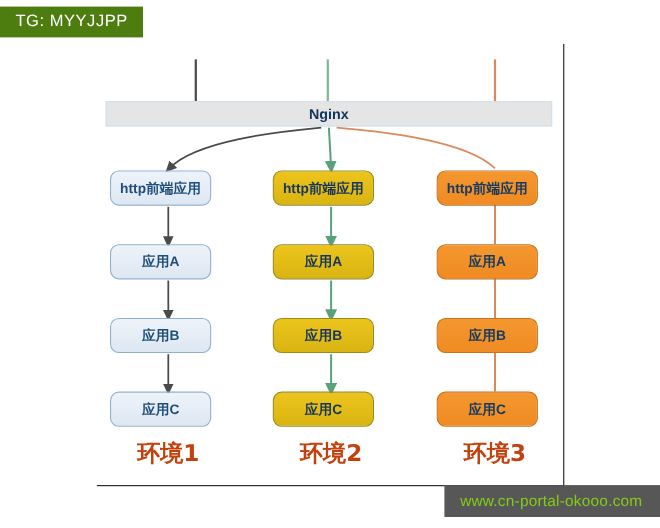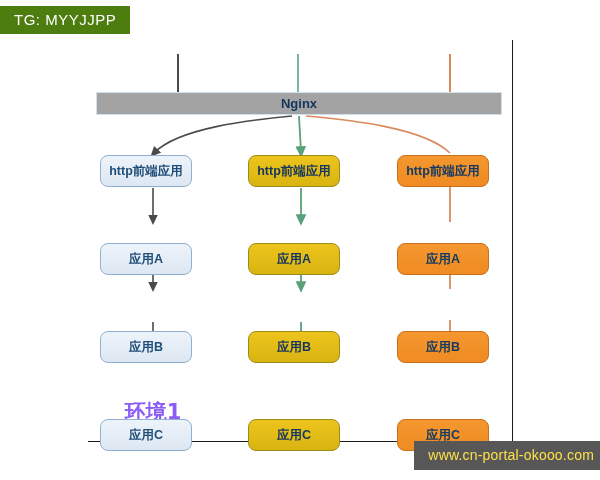--- a/index.html
+++ b/index.html
@@ -27,24 +27,24 @@
     padding: 6px 14px 7px 14px;
     line-height: 1;
     z-index: 50;
     white-space: nowrap;
   }
   .watermark {
     position: absolute;
     right: 0;
     bottom: 10px;
     background: #575757;
-    color: #fde047;
+    color: #84cc16;
     font-size: 14px;
     letter-spacing: .2px;
-    padding: 7px 6px 8px 14px;
+    padding: 7px 16px 8px 14px;
     line-height: 1;
     z-index: 50;
     white-space: nowrap;
   }
 
   
   .diagram {
     position: absolute;
     left: 0;
     top: 0;
@@ -68,21 +68,21 @@
     background: #1a1a1a;
   }
 
   
   .nginx-bar {
     position: absolute;
     left: 96px;
     top: 92px;
     width: 406px;
     height: 23px;
-    background: #a3a3a3;
+    background: #e5e5e5;
     border: 1px solid #cfe0ee;
     box-sizing: border-box;
     display: flex;
     align-items: center;
     justify-content: center;
     color: #12355c;
     font-size: 13px;
     font-weight: bold;
   }
 
@@ -113,21 +113,21 @@
     height: 32px;
     border-radius: 8px;
     box-sizing: border-box;
     display: flex;
     align-items: center;
     justify-content: center;
     font-size: 12.5px;
     font-weight: bold;
     z-index: 5;
   }
-  .node + .node { margin-top: 56px; text-align: center; }
+  .node + .node { margin-top: 35px; text-align: center; }
 
   
   .c1 .node {
     background: linear-gradient(180deg, #eef3fa 0%, #dde7f2 100%);
     border: 1px solid #8fb0d2;
     color: #1f4e79;
   }
   
   .c2 .node {
     background: linear-gradient(180deg, #ecc41c 0%, #d9b411 100%);
@@ -142,21 +142,21 @@
   }
 
   
   .env-label {
     position: absolute;
     top: 398px;
     width: 140px;
     text-align: center;
     font-size: 21px;
     font-weight: bold;
-    color: #8b5cf6;
+    color: #c2410c;
     font-family: "DejaVu Sans", "Liberation Sans", sans-serif;
   }
   .env-label.e1 { left: 83px; }
   .env-label.e2 { left: 231px; }
   .env-label.e3 { left: 380px; }
 
   
   .connectors {
     position: absolute;
     left: 0; top: 0;
@@ -247,17 +247,19 @@
     </div>
     <div class="node">
       <span>应用B</span>
     </div>
     <div class="node">
       <span>应用C</span>
     </div>
   </div>
 
   <div class="env-label e1">环境1</div>
+  <div class="env-label e2">环境2</div>
+  <div class="env-label e3">环境3</div>
 
 </div>
 
 <div class="tg-badge">TG: MYYJJPP</div>
 <div class="watermark">www.cn-portal-okooo.com</div>
 
 </body></html>

